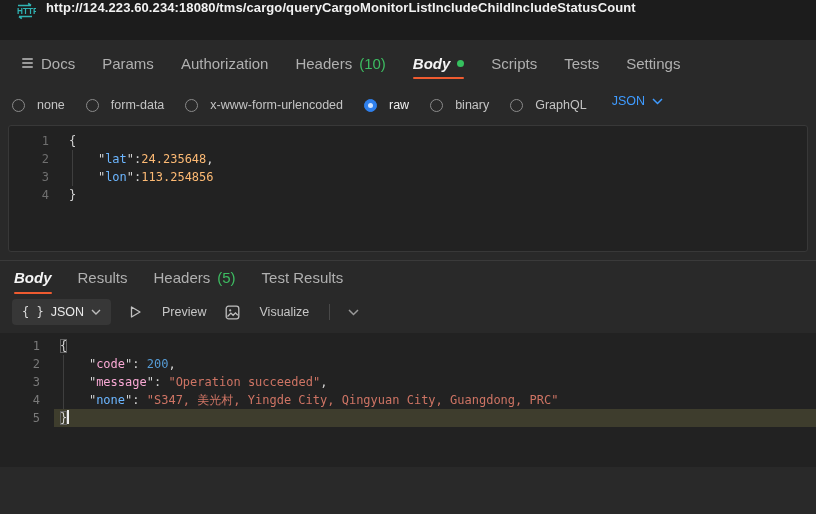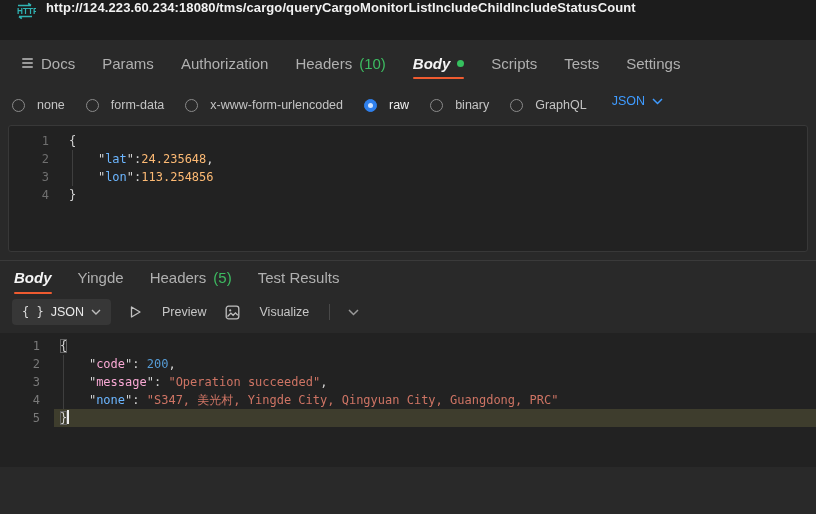--- a/index.html
+++ b/index.html
@@ -181,21 +181,21 @@
       </div>
     </div>
 
   <div class="resp-sep"></div>
 
   <div class="resp-tabs" id="resp-tabs">
       <div class="tab active">
         <span>Body</span>
       </div>
       <div class="tab">
-        <span>Yingde</span>
+        <span>Results</span>
       </div>
       <div class="tab">
         <span>Headers</span>
         <span class="count">(5)</span>
       </div>
       <div class="tab">
         <span>Test Results</span>
       </div>
     </div>
 

